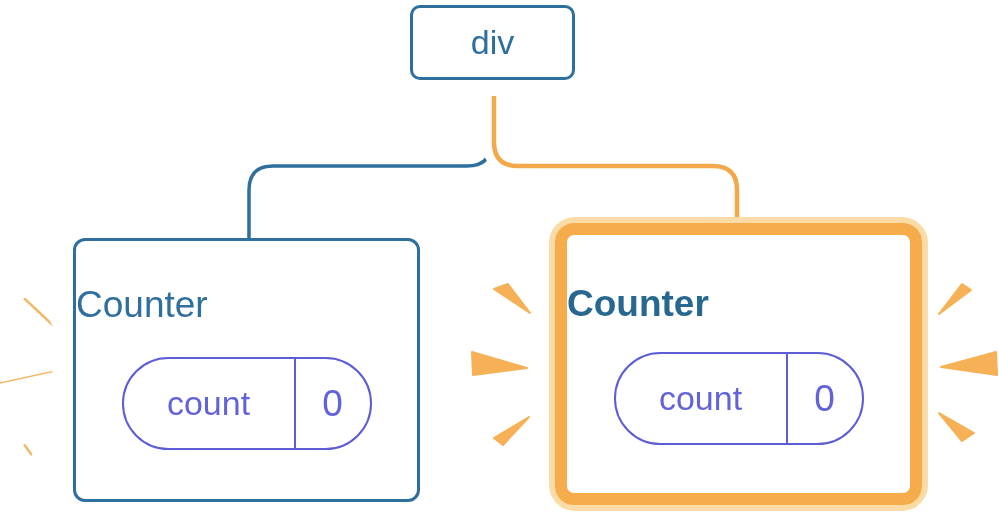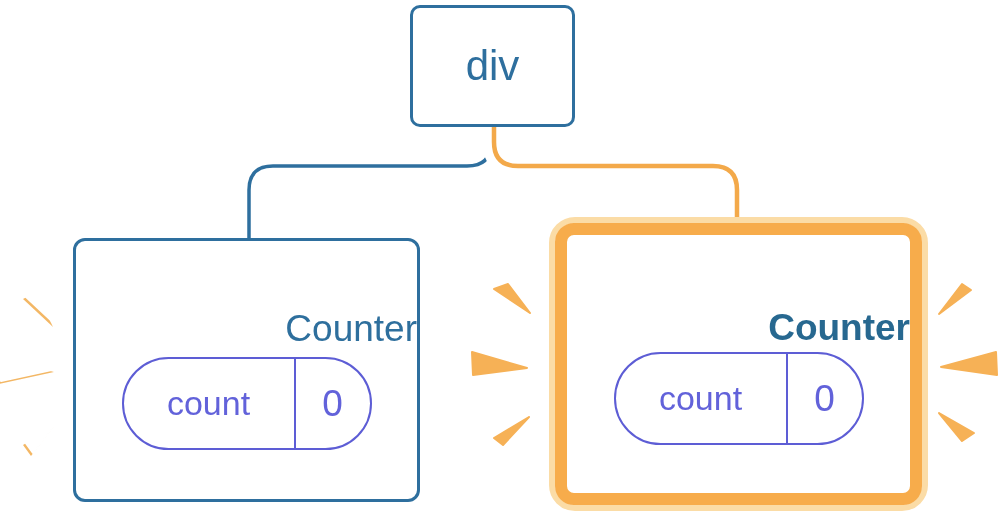--- a/index.html
+++ b/index.html
@@ -15,44 +15,44 @@
 
   #connector-layer{
     position:absolute;left:0;top:0;width:999px;height:515px;z-index:1;
   }
 
   .node-box{
     position:absolute;background:#fff;z-index:2;
   }
 
   #div-box{
-    left:410px;top:5px;width:165px;height:122px;
+    left:410px;top:5px;width:165px;height:75px;
     border:3px solid #2E6F9E;border-radius:10px;
     display:flex;align-items:center;justify-content:center;
-    font-size:42px;font-weight:500;color:#2E6F9E;
+    font-size:34px;font-weight:500;color:#2E6F9E;
   }
 
   #left-card{
     left:73px;top:238px;width:347px;height:264px;
     border:3px solid #2E6F9E;border-radius:12px;
   }
 
   #right-card-outer{
     position:absolute;left:549px;top:217px;width:379px;height:294px;
     border:6px solid #FBDCA6;border-radius:26px;z-index:2;background:transparent;
   }
   #right-card{
     width:100%;height:100%;
     border:12px solid #F7AC4B;border-radius:19px;
     background:#fff;position:relative;
   }
 
   .card-title{
-    position:absolute;left:0;width:100%;text-align:right;
-    font-size:37px;line-height:46px;margin-top:24px;
+    position:absolute;left:0;width:100%;text-align:left;
+    font-size:37px;line-height:46px;
   }
   #left-card .card-title{top:41px;font-weight:500;color:#2E6F9D;}
   #right-card .card-title{top:46px;font-weight:700;color:#276890;}
 
   .state-pill{
     position:absolute;left:50%;transform:translateX(-50%);
     width:250px;height:93px;
     border:2px solid #5D5DD5;border-radius:50px;
     display:flex;align-items:stretch;overflow:hidden;background:#fff;
   }

